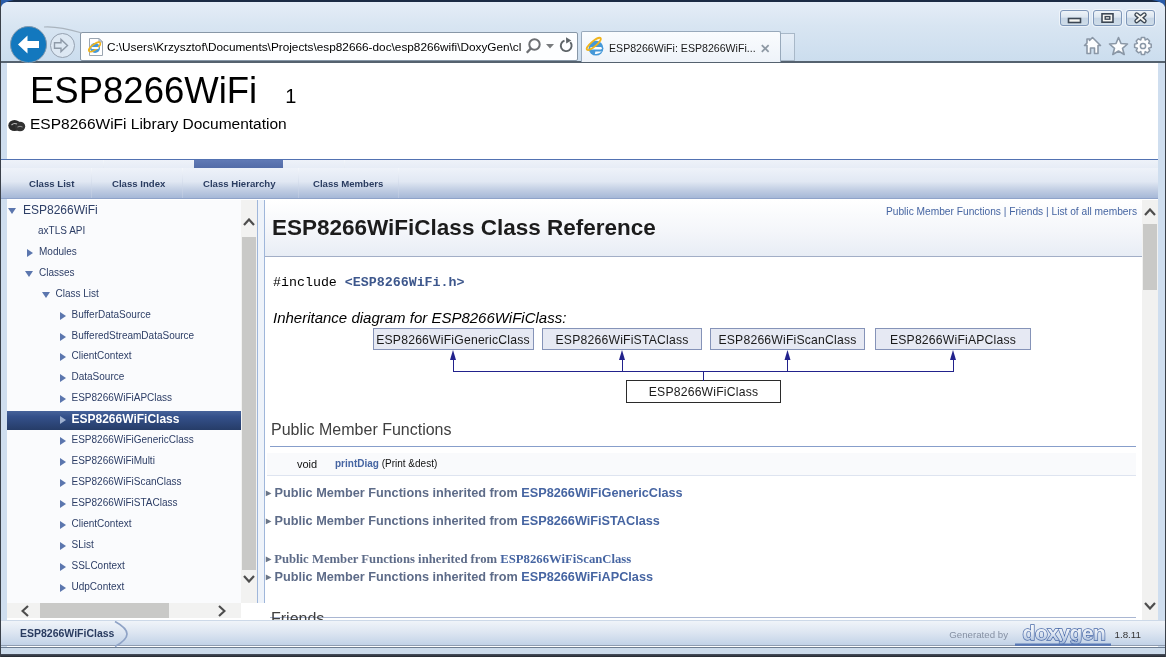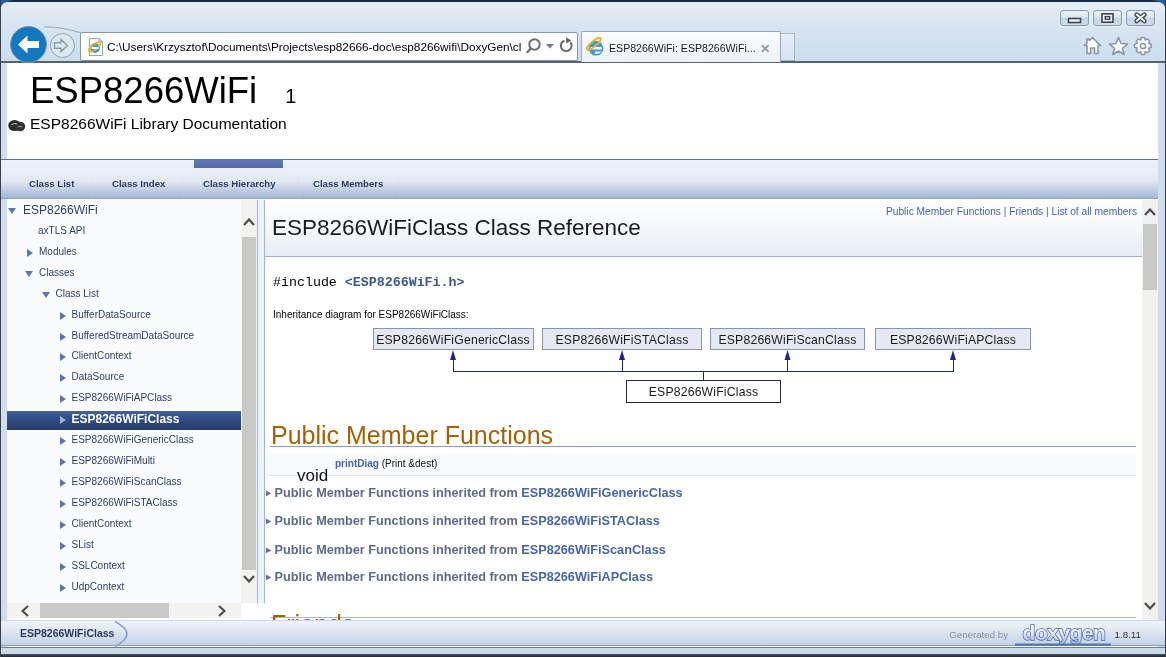--- a/index.html
+++ b/index.html
@@ -68,25 +68,25 @@
 #sb-nav-h { left:7px; top:602.5px; width:234px; height:15px; background:#f2f2f1; }
 #sb-main-v { left:1142px; top:199.5px; width:16px; height:420px; background:#f1f1f0; }
 .thumb { background:#c9c9c7; }
 #splitter { left:257px; top:199.5px; width:8px; height:403px; background:#eef3fa;
   border-left:1px solid #9fb6da; border-right:1px solid #9fb6da; }
 
 #content { left:265px; top:199.5px; width:877px; height:420px; background:#fff; overflow:hidden; }
 #cheader { left:0; top:0; width:877px; height:57px;
   background:linear-gradient(#ffffff 0%, #f4f6fa 55%, #e8edf5 100%); border-bottom:1px solid #a2aec6; }
 #summary { right:5px; top:6px; font-size:10.2px; color:#4665a2; }
-#ctitle { left:7px; top:15px; font-size:22.5px; font-weight:normal; color:#1c1c1c; }
+#ctitle { left:7px; top:15px; font-size:22.5px; font-weight:bold; color:#1c1c1c; }
 #include-line { left:8px; top:75px; font-family:"Liberation Mono", monospace; font-size:13.3px; color:#000; white-space:nowrap; }
-#inherit-label { left:8px; top:109px; font-size:10px; color:#000; }
-
-.groupheader { font-size:25px; color:#a16207; }
+#inherit-label { left:8px; top:109px; font-size:15px; color:#000;font-style:italic; }
+
+.groupheader { font-size:16px; color:#404040; }
 #pmf-head { left:6px; top:221px; }
 #pmf-rule { left:5px; top:246px; width:866px; height:1px; background:#879ecb; }
 #memrow { left:2px; top:253px; width:869px; height:23.5px; background:#f9fafc; border-bottom:1px solid #dee4f0; }
 .inh { font-size:12.7px; font-weight:bold; color:#5d6b88; white-space:nowrap; }
 .inh a { color:#4665a2; }
 .inhtri { color:#6a7587; font-size:10px; vertical-align:1px; }
 #friends-head { left:6px; top:410.5px; }
 
 #footer { left:1px; top:620px; width:1164px; height:26px;
   background:linear-gradient(#f0f4f9 0%, #dce5f1 50%, #c2d2e7 100%); border-top:1px solid #cdd9e8; border-bottom:1px solid #8e9cb0; }
@@ -330,26 +330,26 @@
       <text x="80" y="16.5">ESP8266WiFiGenericClass</text>
       <text x="249" y="16.5">ESP8266WiFiSTAClass</text>
       <text x="414.5" y="16.5">ESP8266WiFiScanClass</text>
       <text x="580" y="16.5">ESP8266WiFiAPClass</text>
       <text x="330.5" y="69">ESP8266WiFiClass</text>
     </g>
   </svg>
   <div class="abs groupheader" id="pmf-head">Public Member Functions</div>
   <div class="abs" id="pmf-rule"></div>
   <div class="abs" id="memrow">
-    <span class="abs" style="left:30px;top:5px;font-size:17px;color:#111;margin-top:8px;">void</span>
+    <span class="abs" style="left:30px;top:5px;font-size:11px;color:#111;">void</span>
     <span class="abs" style="left:68px;top:5px;font-size:10px;"><b style="color:#4665a2;">printDiag</b> <span style="color:#111;">(Print &amp;dest)</span></span>
   </div>
   <div class="abs inh" style="left:1px;top:286.5px;"><span class="inhtri">▸</span> Public Member Functions inherited from <a>ESP8266WiFiGenericClass</a></div>
   <div class="abs inh" style="left:1px;top:314.5px;"><span class="inhtri">▸</span> Public Member Functions inherited from <a>ESP8266WiFiSTAClass</a></div>
-  <div class="abs inh" style="left:1px;top:343px;"><span class="inhtri">▸</span> Public Member Functions inherited from <a>ESP8266WiFiScanClass</a></div>
+  <div class="abs inh" style="left:1px;top:352px;font-family:Liberation Serif, serif;"><span class="inhtri">▸</span> Public Member Functions inherited from <a>ESP8266WiFiScanClass</a></div>
   <div class="abs inh" style="left:1px;top:370.5px;"><span class="inhtri">▸</span> Public Member Functions inherited from <a>ESP8266WiFiAPClass</a></div>
   <div class="abs" style="left:5px;top:417.5px;width:866px;height:1px;background:#a9b6d2;"></div>
   <div class="abs groupheader" id="friends-head">Friends</div>
 </div>
 
 <div class="abs" id="footer">
   <div class="abs" id="navpath">ESP8266WiFiClass</div>
   <svg class="abs" style="left:112px;top:0px;" width="20" height="26">
       <path d="M2,0.5 Q14,7 14,13 Q14,19 2,25.5" fill="none" stroke="#8fa3c6" stroke-width="1.7"></path>
     </svg>

